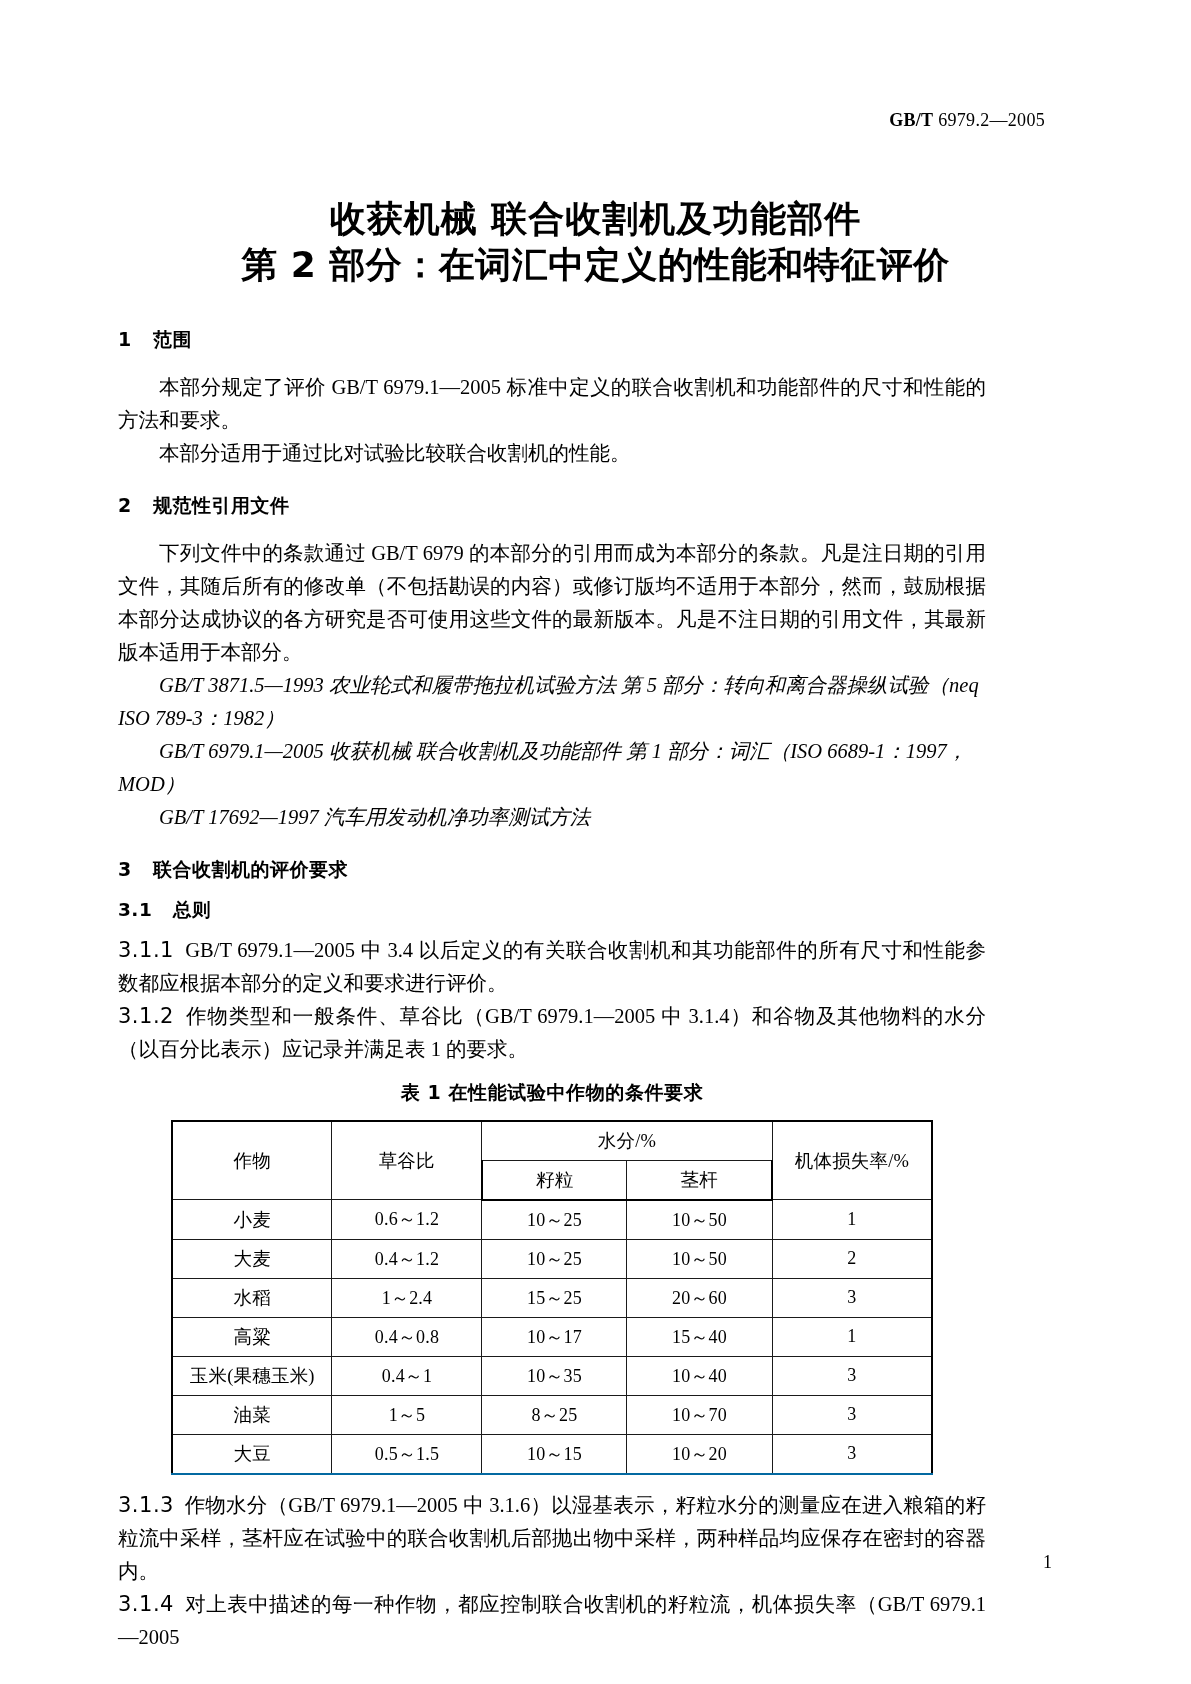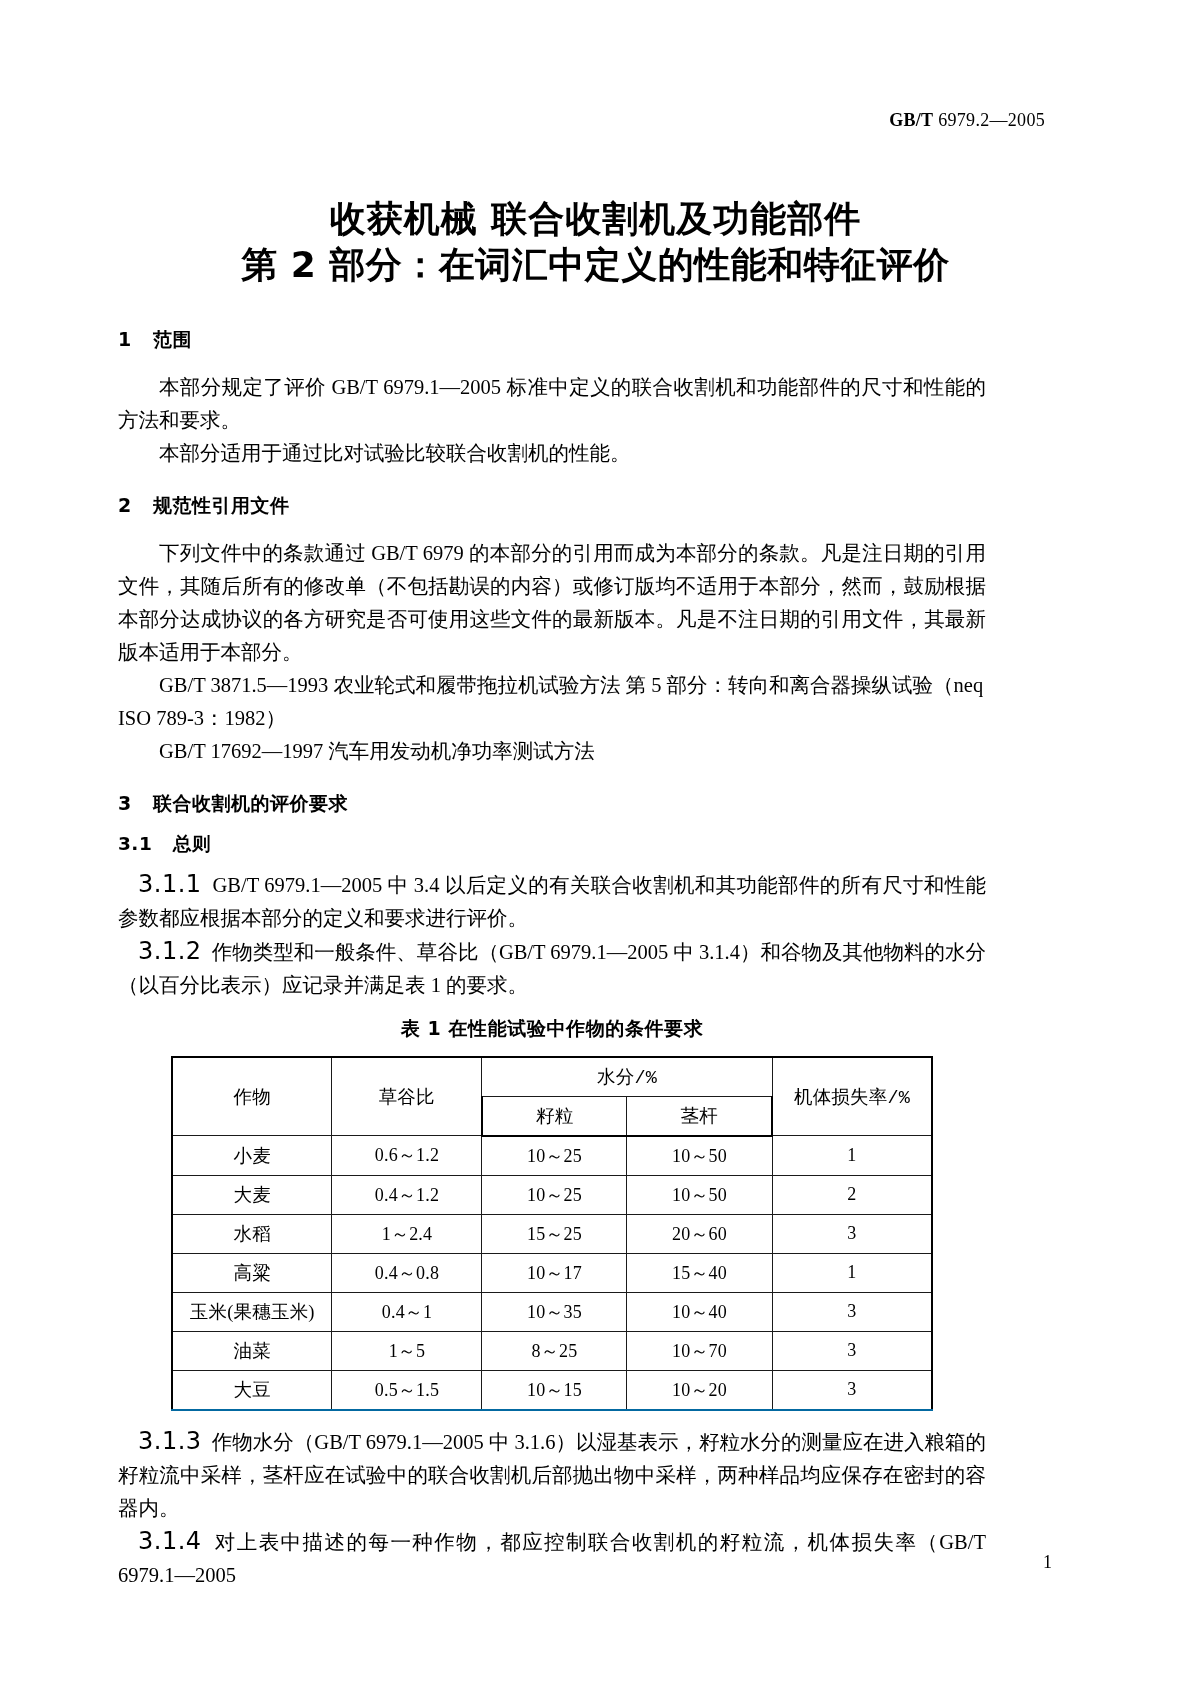--- a/index.html
+++ b/index.html
@@ -88,27 +88,27 @@
     text-justify: inter-character;
     letter-spacing: 0;
   }
   p.body.indent { text-indent: 2em; }
   p.ref {
     margin: 0;
     padding: 0;
     font-size: 20.5px;
     line-height: 33px;
     text-indent: 2em;
+    font-style: italic;
   }
   .num-para-label {
     font-family: "DejaVu Sans", "Liberation Sans", sans-serif;
-    font-size: 24px;
+    font-size: 21px;
     font-weight: normal;
     letter-spacing: 0.5px;
-    margin-left: 20px;
   }
   .sub-head {
     font-family: "DejaVu Sans", "Liberation Sans", sans-serif;
     font-weight: bold;
     font-size: 18.5px;
     margin: 0;
     line-height: 1;
     letter-spacing: 0.5px;
   }
 
@@ -132,21 +132,20 @@
     border: 1px solid #1a1a1a;
     text-align: center;
     font-weight: normal;
     padding: 0;
     height: 38px;
     vertical-align: middle;
     letter-spacing: 0.2px;
   }
   table.tbl .thead td {
     height: 38px;
-    font-family: Liberation Mono, monospace;
   }
   table.tbl .outer-top td { border-top: 2px solid #000; }
   table.tbl .hdr-bottom td { border-bottom: 2px solid #000; }
   table.tbl tr td:first-child { border-left: 2px solid #000; }
   table.tbl tr td:last-child  { border-right: 2px solid #000; }
   table.tbl tr:last-child td  { border-bottom: 2px solid #0369a1; }
   .cell-cn {
     font-family: "Liberation Serif", "DejaVu Serif", serif;
     font-size: 18.5px;
   }
@@ -190,20 +189,21 @@
     <p class="body indent">本部分适用于通过比对试验比较联合收割机的性能。</p>
 
     <div class="sp-sec-before"></div>
 
     <h2 class="sec">
       <span>2</span>&nbsp;&nbsp;&nbsp;<span>规范性引用文件</span>
     </h2>
     <div class="sp-sec-after"></div>
     <p class="body indent">下列文件中的条款通过 GB/T 6979 的本部分的引用而成为本部分的条款。凡是注日期的引用文件，其随后所有的修改单（不包括勘误的内容）或修订版均不适用于本部分，然而，鼓励根据本部分达成协议的各方研究是否可使用这些文件的最新版本。凡是不注日期的引用文件，其最新版本适用于本部分。</p>
     <p class="ref">GB/T 3871.5—1993   农业轮式和履带拖拉机试验方法   第 5 部分：转向和离合器操纵试验（neq ISO 789-3：1982）</p>
+    <p class="ref">GB/T 6979.1—2005   收获机械   联合收割机及功能部件   第 1 部分：词汇（ISO 6689-1：1997，MOD）</p>
     <p class="ref">GB/T 17692—1997   汽车用发动机净功率测试方法</p>
 
     <div class="sp-sec-before"></div>
 
     <h2 class="sec">
       <span>3</span>&nbsp;&nbsp;&nbsp;<span>联合收割机的评价要求</span>
     </h2>
     <div class="sp-sec-after"></div>
 
     <h3 class="sub-head">

